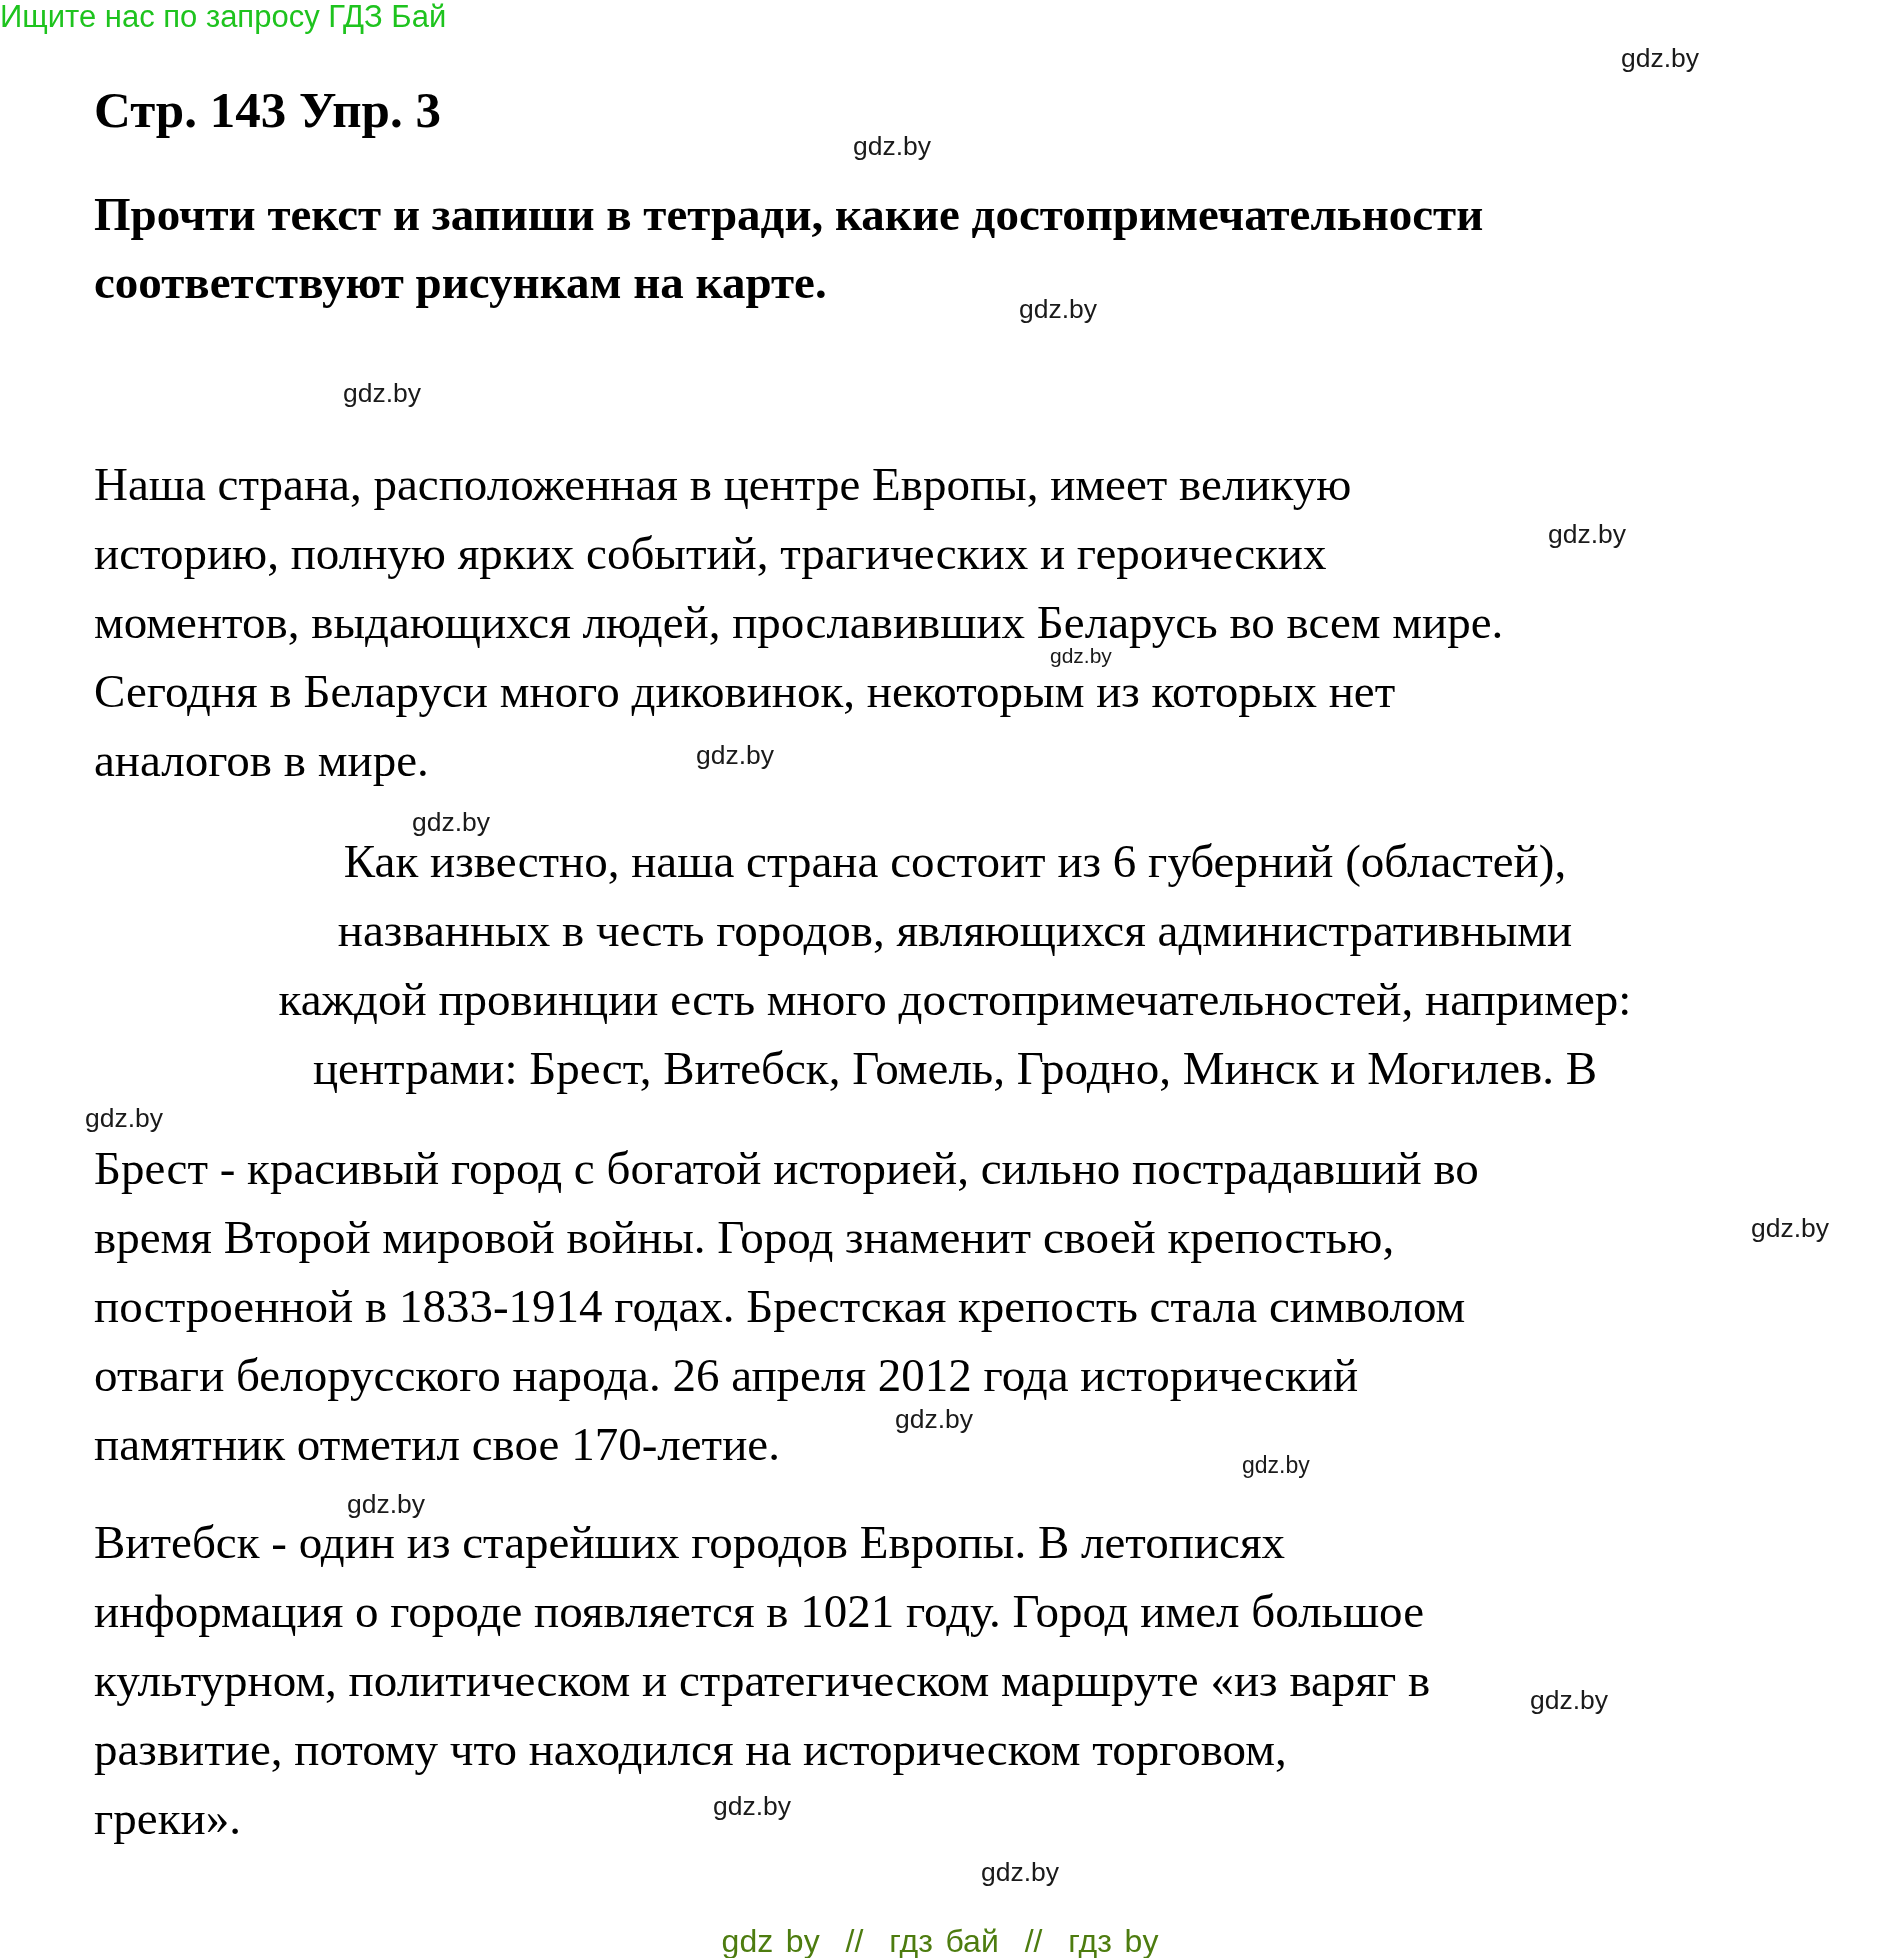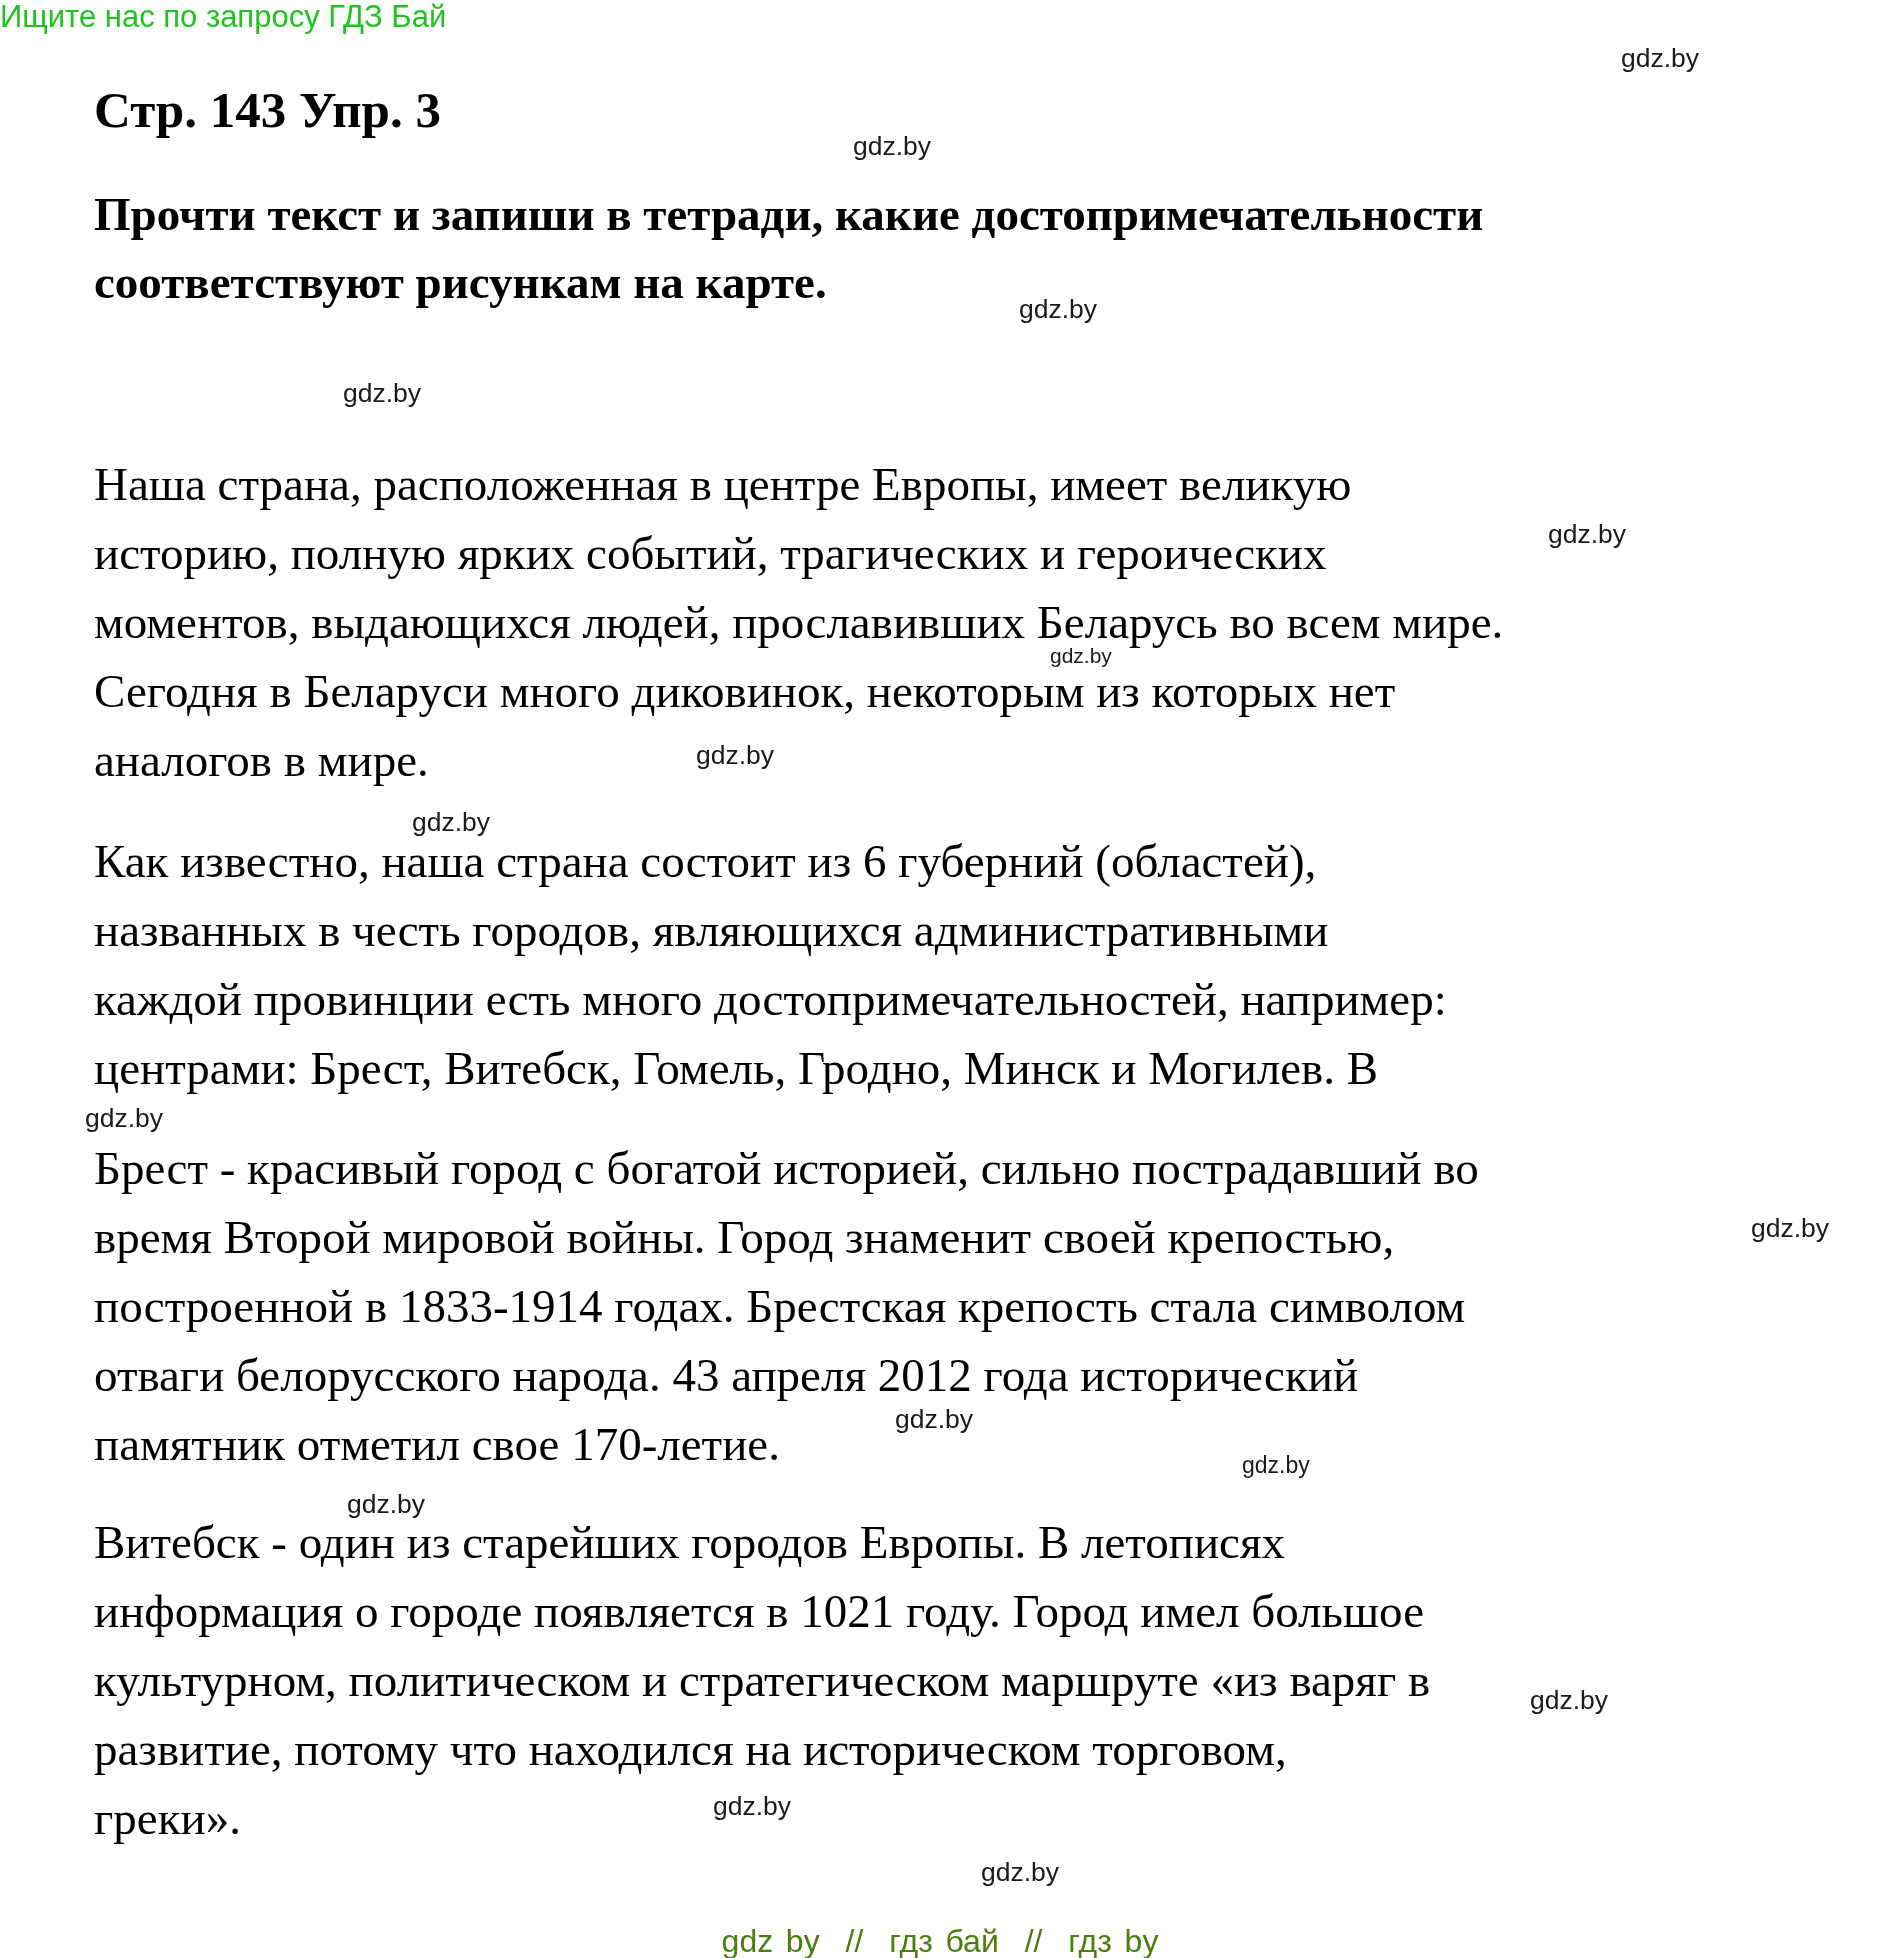--- a/index.html
+++ b/index.html
@@ -88,32 +88,32 @@
 </p>
 
 <p class="body-text" style="top:450px;">
   <span class="line">Наша страна, расположенная в центре Европы, имеет великую</span>
   <span class="line">историю, полную ярких событий, трагических и героических</span>
   <span class="line">моментов, выдающихся людей, прославивших Беларусь во всем мире.</span>
   <span class="line">Сегодня в Беларуси много диковинок, некоторым из которых нет</span>
   <span class="line">аналогов в мире.</span>
 </p>
 
-<p class="body-text" style="top:827px;">
+<p class="body-text" style="top:827px;text-align:center;">
   <span class="line">Как известно, наша страна состоит из 6 губерний (областей),</span>
   <span class="line">названных в честь городов, являющихся административными</span>
   <span class="line">каждой провинции есть много достопримечательностей, например:</span>
   <span class="line">центрами: Брест, Витебск, Гомель, Гродно, Минск и Могилев. В</span>
 </p>
 
 <p class="body-text" style="top:1134px;">
   <span class="line">Брест - красивый город с богатой историей, сильно пострадавший во</span>
   <span class="line">время Второй мировой войны. Город знаменит своей крепостью,</span>
   <span class="line">построенной в 1833-1914 годах. Брестская крепость стала символом</span>
-  <span class="line">отваги белорусского народа. 43 апреля 2012 года исторический</span>
+  <span class="line">отваги белорусского народа. 26 апреля 2012 года исторический</span>
   <span class="line">памятник отметил свое 170-летие.</span>
 </p>
 
 <p class="body-text" style="top:1508px;">
   <span class="line">Витебск - один из старейших городов Европы. В летописях</span>
   <span class="line">информация о городе появляется в 1021 году. Город имел большое</span>
   <span class="line">культурном, политическом и стратегическом маршруте «из варяг в</span>
   <span class="line">развитие, потому что находился на историческом торговом,</span>
   <span class="line">греки».</span>
 </p>

